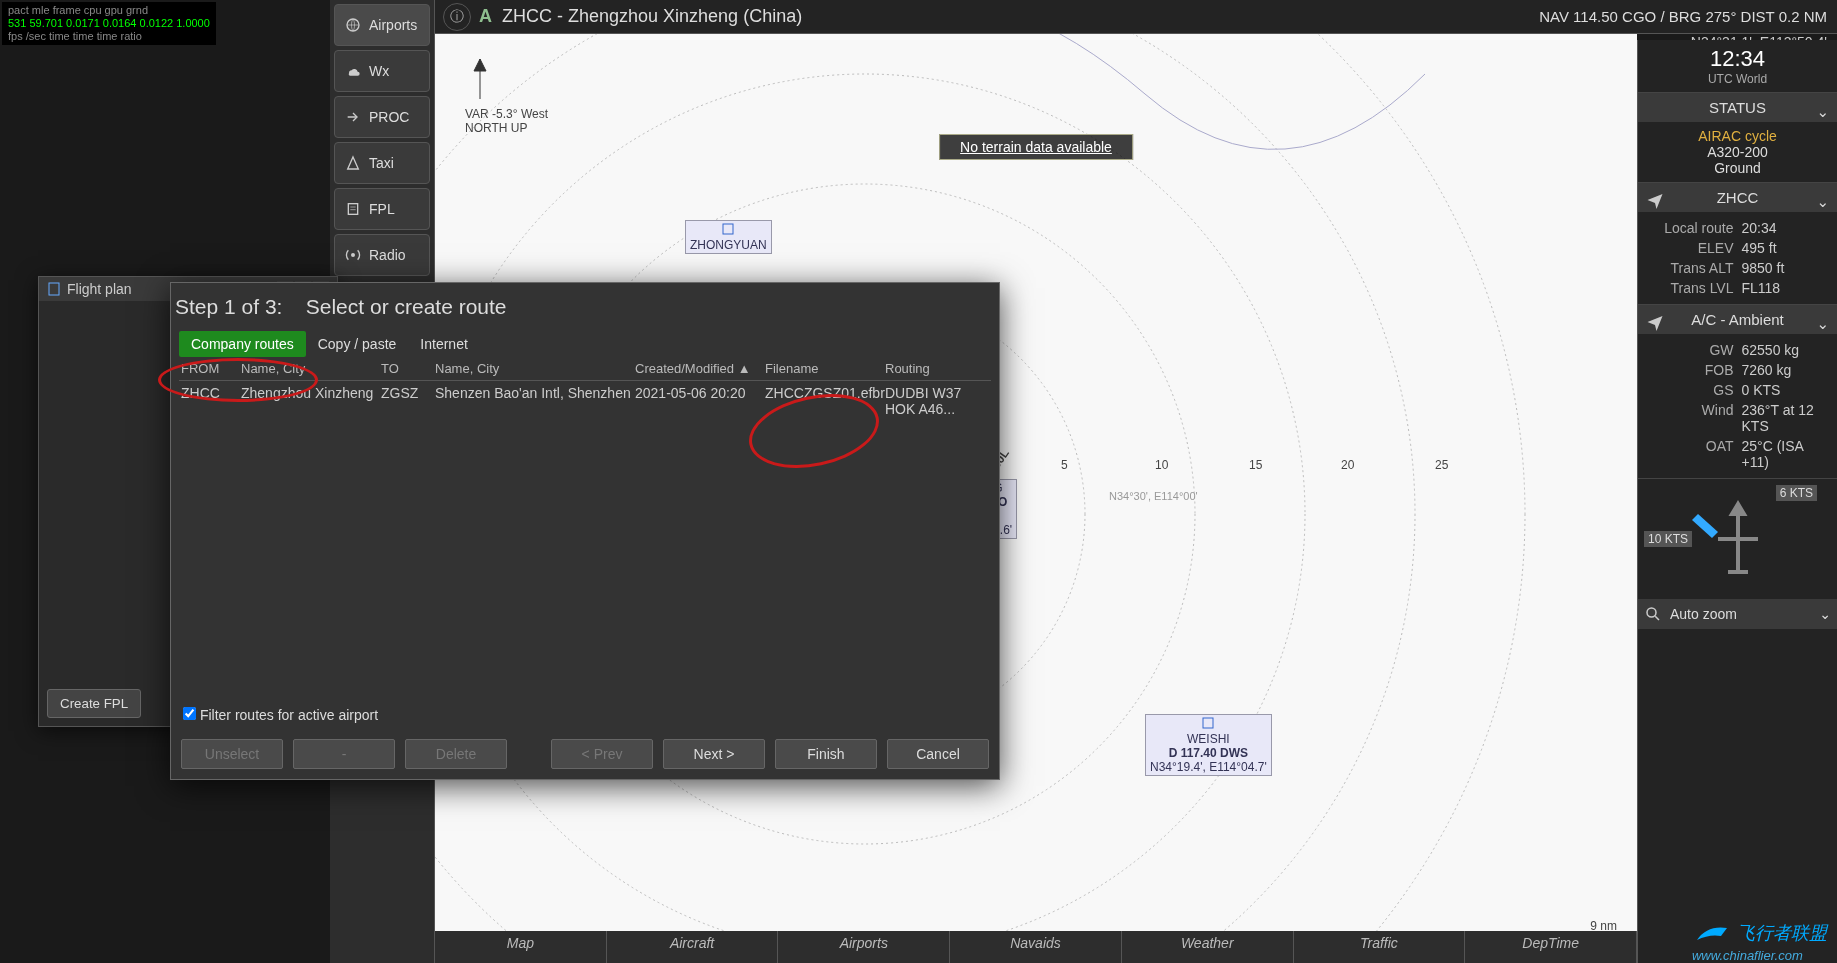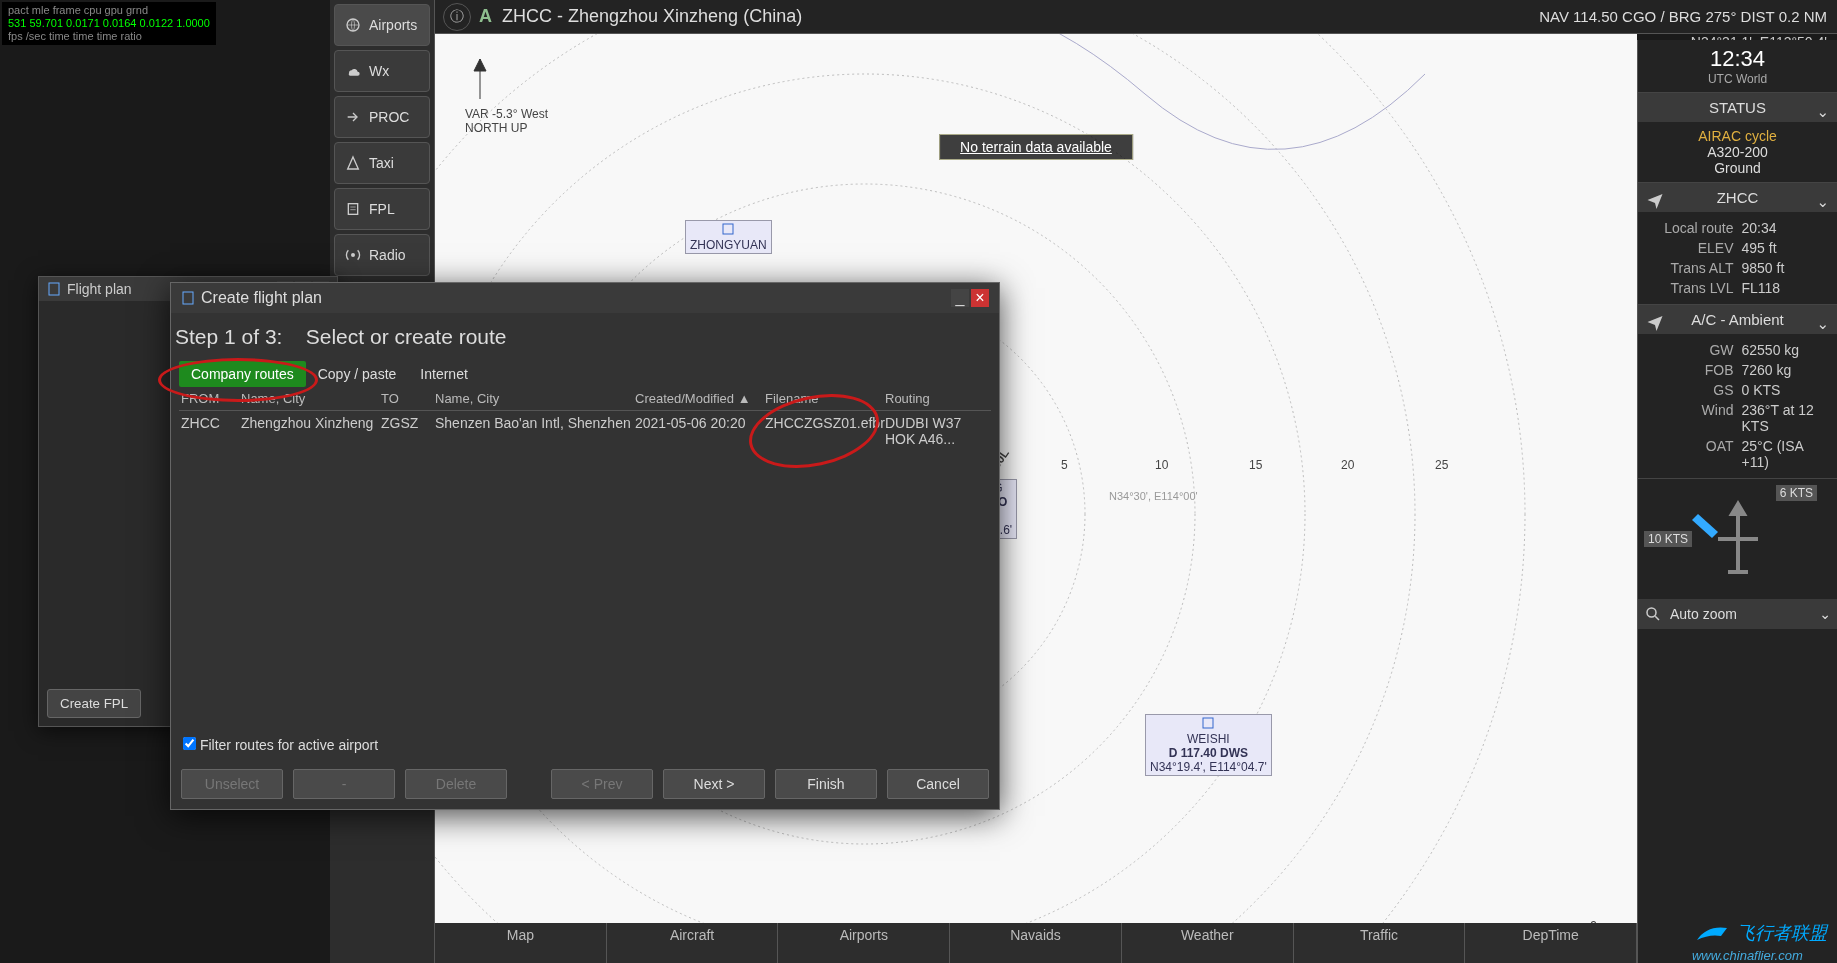--- a/index.html
+++ b/index.html
@@ -37,21 +37,21 @@
 
 .map{position:absolute;top:34px;left:435px;right:200px;bottom:0;background:#f8f8f8;z-index:1;overflow:hidden;}
 .map .warn{position:absolute;top:100px;left:50%;transform:translateX(-50%);background:rgba(0,0,0,.75);color:#fff;padding:4px 20px;font-size:14px;text-decoration:underline;border:1px solid #aa8;}
 .map .north{position:absolute;top:20px;left:30px;font-size:12px;color:#444;text-align:left;}
 .map .rings{position:absolute;top:-200px;left:-200px;}
 .map .mark{font-size:12px;color:#444;}
 .map .status{position:absolute;bottom:10px;left:50%;transform:translateX(-50%);font-size:13px;color:#444;}
 .map .scale{position:absolute;bottom:10px;right:20px;font-size:12px;color:#444;text-align:right;}
 .map .wpt{position:absolute;background:#e8e8f8;border:1px solid #99a;font-size:12px;color:#335;padding:1px 4px;}
 
-.btabs{position:absolute;bottom:0;left:435px;right:200px;height:40px;background:#2d2d2d;display:flex;z-index:6;}
+.btabs{position:absolute;bottom:0;left:435px;right:200px;height:32px;background:#2d2d2d;display:flex;z-index:6;font-style:italic;}
 .btabs .t{flex:1;text-align:center;color:#bbb;border-right:1px solid #555;line-height:24px;font-size:14px;}
 
 .fpwin{position:absolute;top:276px;left:38px;width:300px;background:#2a2a2a;border:1px solid #555;z-index:8;box-shadow:0 4px 20px rgba(0,0,0,.6);}
 .fpwin .title{background:#3a3a3a;padding:4px 8px;color:#ccc;font-size:14px;display:flex;align-items:center;gap:6px;}
 .fpwin .body{height:380px;}
 .fpwin .foot{padding:8px;}
 .fpwin .btn{background:#444;border:1px solid #666;color:#ddd;padding:6px 12px;border-radius:3px;cursor:pointer;}
 
 .dlg{position:absolute;top:282px;left:170px;width:830px;background:#333;border:1px solid #666;z-index:20;box-shadow:0 6px 30px rgba(0,0,0,.7);}
 .dlg .ttl{background:#3a3a3a;color:#ddd;padding:6px 10px;font-size:16px;display:flex;align-items:center;gap:6px;}
@@ -299,30 +299,20 @@
       <span style="background:#444;width:16px;height:16px;text-align:center">_</span>
       <span style="background:#444;width:16px;height:16px;text-align:center">□</span>
       <span style="background:#444;width:16px;height:16px;text-align:center">×</span>
     </span>
   </div>
   <div class="body"></div>
   <div class="foot"><button class="btn">Create FPL</button></div>
 </div>
 
 <div class="dlg">
-  <div class="ttl">
-    <svg class="ic">
-        <rect x="2" y="1" width="10" height="12" fill="none" stroke="#6af"></rect>
-      </svg>
-    <span>Create flight plan</span>
-    <div class="ctrls">
-      <span>_</span>
-      <span class="close">×</span>
-    </div>
-  </div>
   <div class="step">
     <span>Step 1 of 3:</span>&nbsp;&nbsp;&nbsp;&nbsp;<span>Select or create route</span>
   </div>
   <div class="tabs">
     <div class="tb act">Company routes</div>
     <div class="tb">Copy / paste</div>
     <div class="tb">Internet</div>
   </div>
   <div class="tbl">
     <div class="hd">

